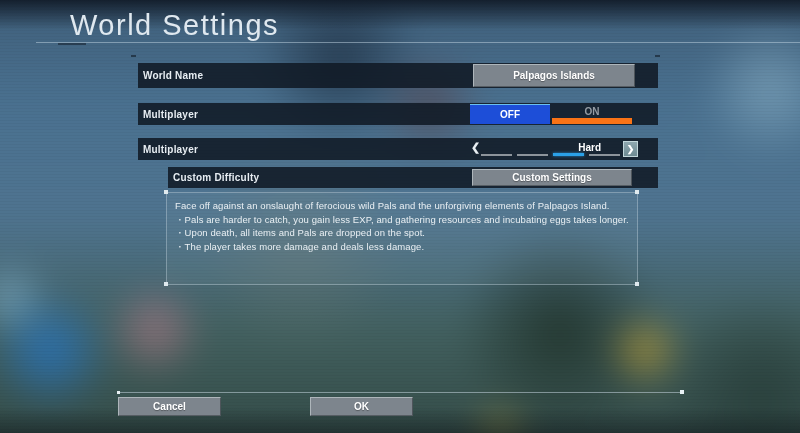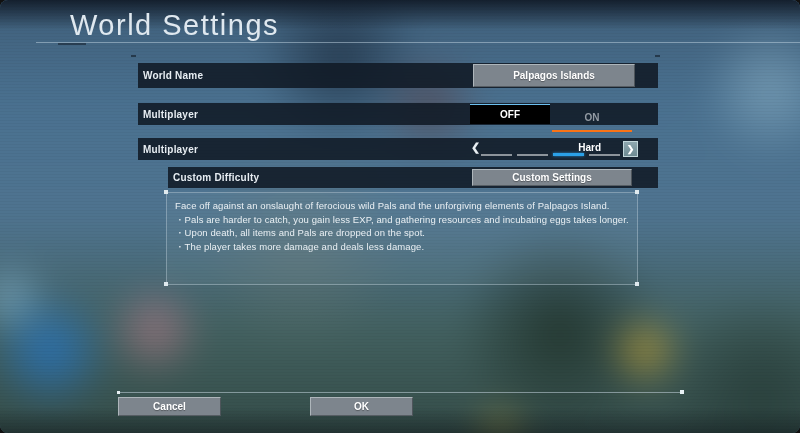--- a/index.html
+++ b/index.html
@@ -1,18 +1,18 @@
 <!DOCTYPE html>
 <html><head>
 <meta charset="utf-8">
 <style>
   html,body{margin:0;padding:0;background:#111;}
   #screen{
     position:relative;width:800px;height:433px;overflow:hidden;
-    font-family:"Liberation Sans",sans-serif;background:#3c5a6e;border-radius:8px;
+    font-family:"Liberation Sans",sans-serif;background:#3c5a6e;
     -webkit-font-smoothing:antialiased;
   }
   
   .bg-art{
     position:absolute;left:-40px;top:-40px;right:-40px;bottom:-40px;
     filter:blur(16px);
     background:
       radial-gradient(circle 90px at 90px 390px, rgba(40,115,185,.95), rgba(40,115,185,0) 70%),
       radial-gradient(circle 70px at 195px 370px, rgba(168,120,132,.8), rgba(168,120,132,0) 70%),
       radial-gradient(circle 60px at 50px 340px, rgba(140,190,220,.65), rgba(140,190,220,0) 70%),
@@ -51,27 +51,27 @@
   .btn-gray{
     position:absolute;background:#7d858d;color:#fff;font-size:10px;font-weight:700;
     border:1px solid;border-color:#aeb6bb #4e555b #565d63 #aeb6bb;
     display:flex;align-items:center;justify-content:center;
     text-shadow:0 1px 1px rgba(0,0,0,.35);box-sizing:border-box;cursor:pointer;
   }
   #row-world-name{left:138px;top:63px;width:520px;height:25px;}
   #btn-world-name{left:335px;top:1px;width:162px;height:23px;}
   #row-multiplayer{left:138px;top:103px;width:520px;height:22px;}
   .btn-off{
-    position:absolute;left:332px;top:1px;width:80px;height:20px;background:#000000;
+    position:absolute;left:332px;top:1px;width:80px;height:20px;background:#1d4ed8;
     border-top:1px solid #6cc0ef;color:#fff;font-size:10px;font-weight:700;
     display:flex;align-items:center;justify-content:center;box-sizing:border-box;cursor:pointer;
   }
   .btn-on{
-    position:absolute;left:414px;top:1px;width:80px;height:28px;color:#939ba3;
-    font-size:10px;font-weight:700;border-bottom:2px solid #f97316;
+    position:absolute;left:414px;top:1px;width:80px;height:20px;color:#939ba3;
+    font-size:10px;font-weight:700;border-bottom:6px solid #f97316;
     display:flex;align-items:center;justify-content:center;box-sizing:border-box;cursor:pointer;
   }
   #row-difficulty{left:138px;top:138px;width:520px;height:22px;}
   .chev-left{position:absolute;left:333px;top:3px;color:#e9eff3;font-size:11px;font-weight:700;cursor:pointer;}
   .diff-value{position:absolute;left:383px;top:4px;width:80px;text-align:right;
     font-size:10px;font-weight:700;color:#fff;}
   .diff-track{position:absolute;left:343px;top:14px;height:4px;display:flex;align-items:flex-end;gap:5px;}
   .seg{width:31px;height:2px;background:#8d949b;}
   .seg.active{height:3px;background:#2ba1e8;box-shadow:0 0 3px rgba(43,161,232,.8);}
   .chev-right{

